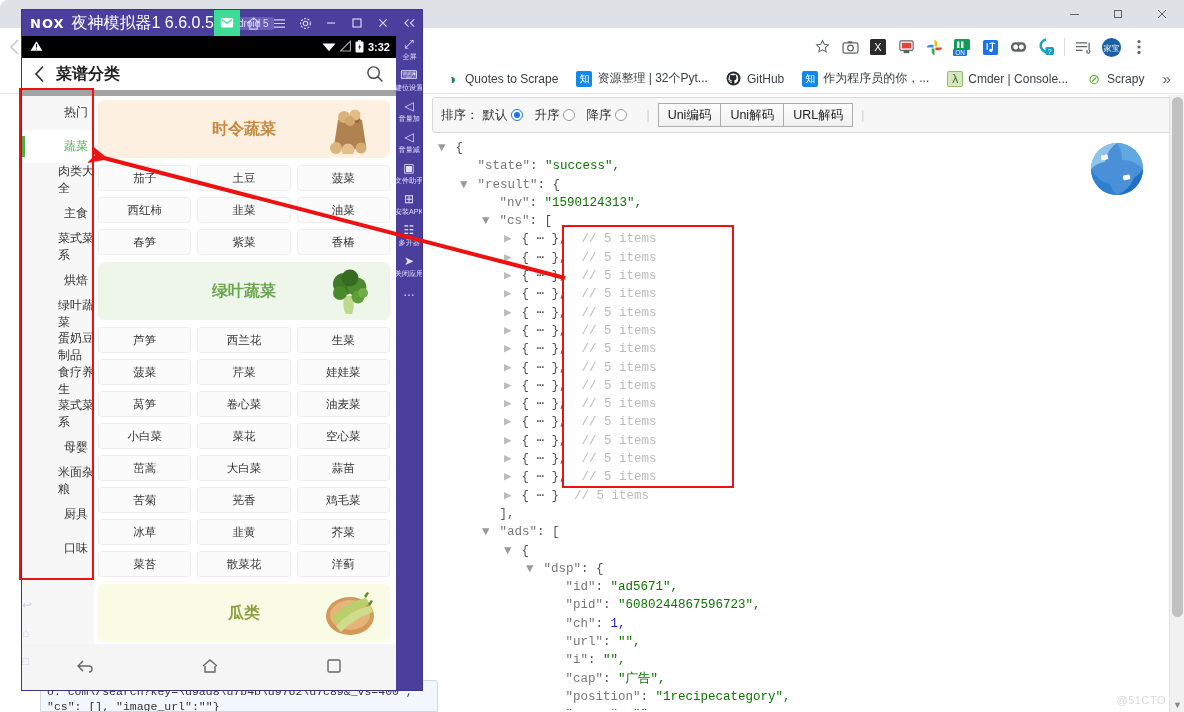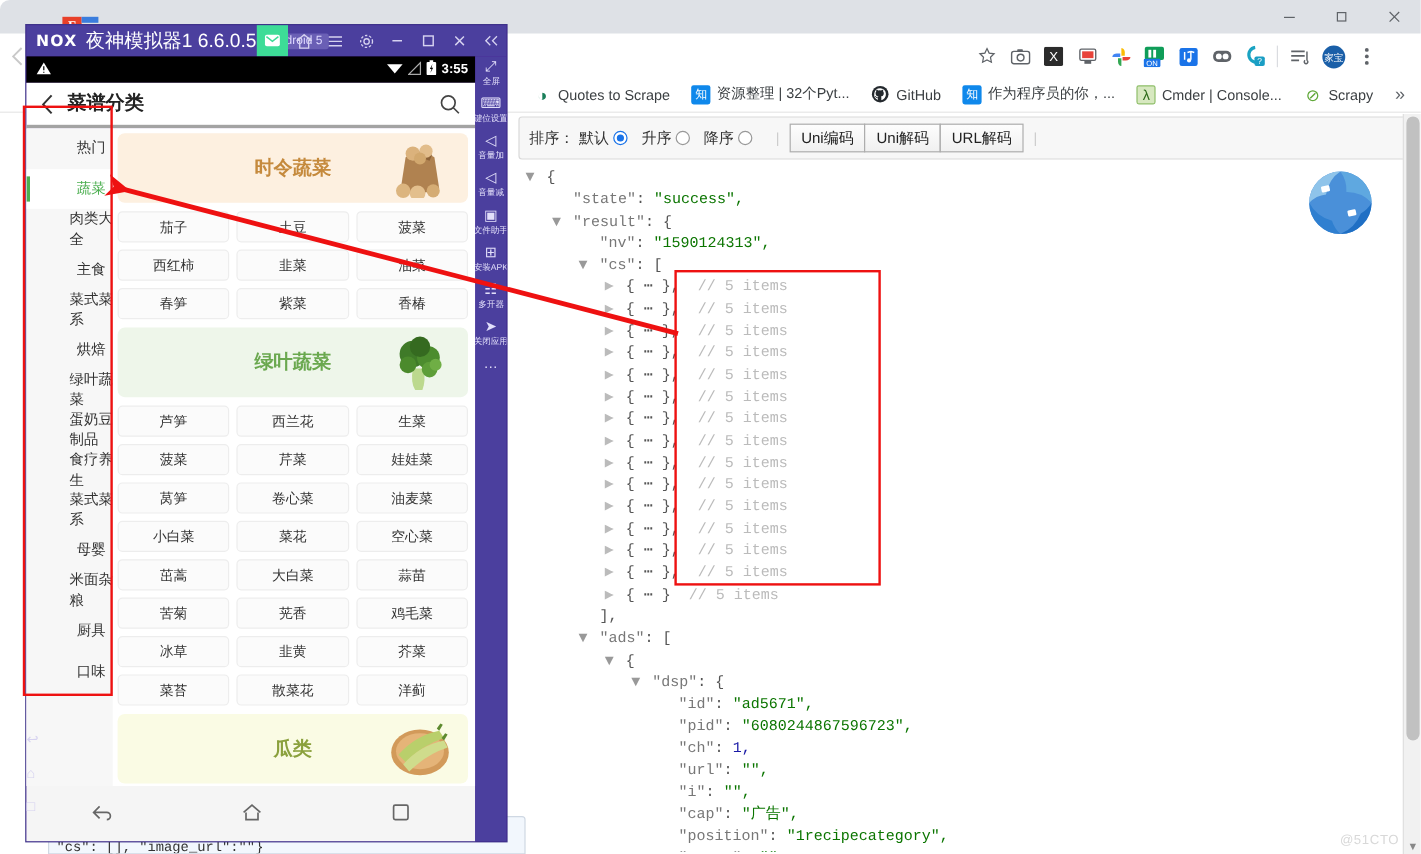--- a/index.html
+++ b/index.html
@@ -125,21 +125,21 @@
   #watermark { position:absolute; right:18px; bottom:6px; font-size:11px; color:#d8d8d8; letter-spacing:0.5px; }
 
   
   #chrome-left-back { position:absolute; left:4px; top:36px; width:22px; height:22px; color:#c9c9c9; }
   #apps-grid { position:absolute; left:12px; top:72px; width:16px; height:16px; }
   #apps-grid i { position:absolute; width:4px; height:4px; border-radius:1px; }
 
   
   #nox-window {
     position:absolute; left:22px; top:10px; width:400px; height:680px;
-    background:#4c1d95; box-shadow:0 0 0 1px #3d3389;margin-top:11px;
+    background:#c2410c; box-shadow:0 0 0 1px #3d3389;
   }
   #nox-titlebar {
     position:absolute; left:0; top:0; width:400px; height:26px;
     background:#4b3f9e; display:flex; align-items:center; color:#fff;
   }
   #nox-logo { font-size:13px; font-weight:bold; letter-spacing:1px; margin-left:8px; font-family:"DejaVu Sans", sans-serif; }
   #nox-name { font-size:16px; margin-left:7px; }
   #nox-android { font-size:10px; background:#6a5fb5; padding:1px 5px; border-radius:2px; margin-left:7px; color:#ded9ff; }
   .nox-tb-btn { width:26px; height:26px; display:flex; align-items:center; justify-content:center; color:#d6d2f0; font-size:13px; }
   #nox-tb-right { position:absolute; right:0; top:0; height:26px; display:flex; align-items:center; }
@@ -148,21 +148,21 @@
   
   #android-status {
     position:absolute; left:0; top:26px; width:374px; height:22px; background:#000;
     display:flex; align-items:center; color:#fff; font-size:11px;
   }
   #android-status .right { position:absolute; right:6px; display:flex; align-items:center; gap:4px; }
 
   
   #app-header {
     position:absolute; left:0; top:48px; width:374px; height:38px; background:#fff;
-    display:flex; align-items:center; border-bottom:3px solid #a3a3a3;
+    display:flex; align-items:center; border-bottom:6px solid #a3a3a3;
   }
   #app-back { width:34px; display:flex; align-items:center; justify-content:center; font-size:18px; color:#333; }
   #app-title { font-size:16px; font-weight:bold; color:#222; }
   #app-search { position:absolute; right:12px; width:18px; height:18px; color:#444; }
 
   
   #app-body { position:absolute; left:0; top:86px; width:374px; height:548px; background:#fff; display:flex; }
   #cat-sidebar {
     width:72px; background:#f7f7f7; overflow:hidden; flex:0 0 72px;
   }
@@ -553,21 +553,21 @@
             <path d="M0.6 11 L10.4 1.2 L10.4 11 Z" fill="none" stroke="#aaa" stroke-width="1.1"></path>
           </svg>
       </span>
       <span>
         <svg width="9" height="13" viewBox="0 0 9 13">
             <rect x="0.5" y="1.6" width="8" height="11" rx="1" fill="#fff"></rect>
             <rect x="3" y="0.2" width="3" height="1.5" fill="#fff"></rect>
             <path d="M5.4 3.4 L3.2 7.6 L4.6 7.6 L3.6 10.8 L6 6.4 L4.6 6.4 Z" fill="#000"></path>
           </svg>
       </span>
-      <span style="font-weight:bold">3:55</span>
+      <span style="font-weight:bold">3:32</span>
     </span>
   </div>
 
   <div id="app-header">
     <div id="app-back">
       <svg width="11" height="18" viewBox="0 0 11 18">
           <path d="M9 1.5 L2 9 L9 16.5" stroke="#333" stroke-width="1.7" fill="none"></path>
         </svg>
     </div>
     <div id="app-title">菜谱分类</div>

